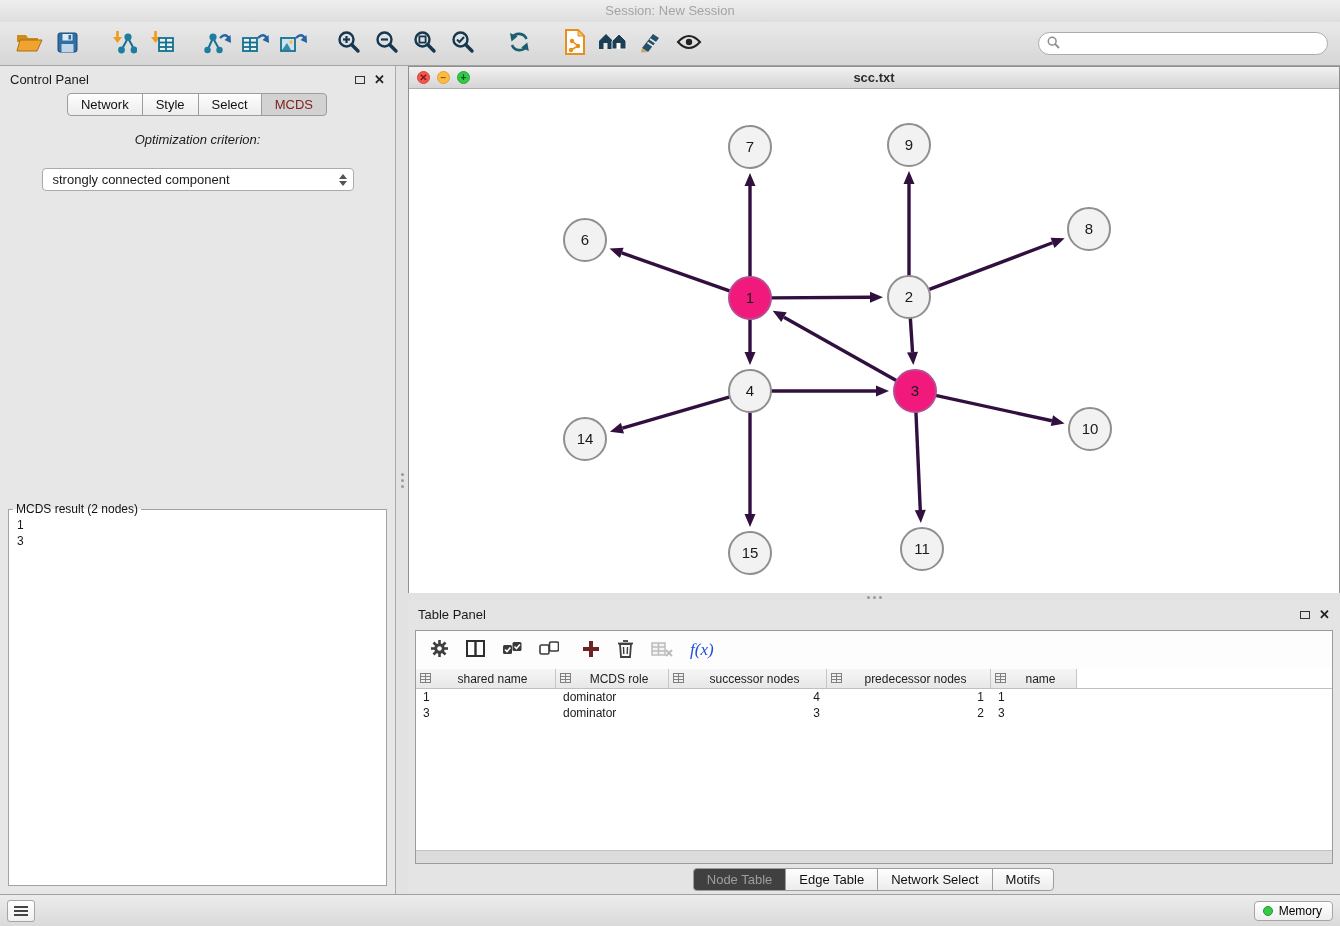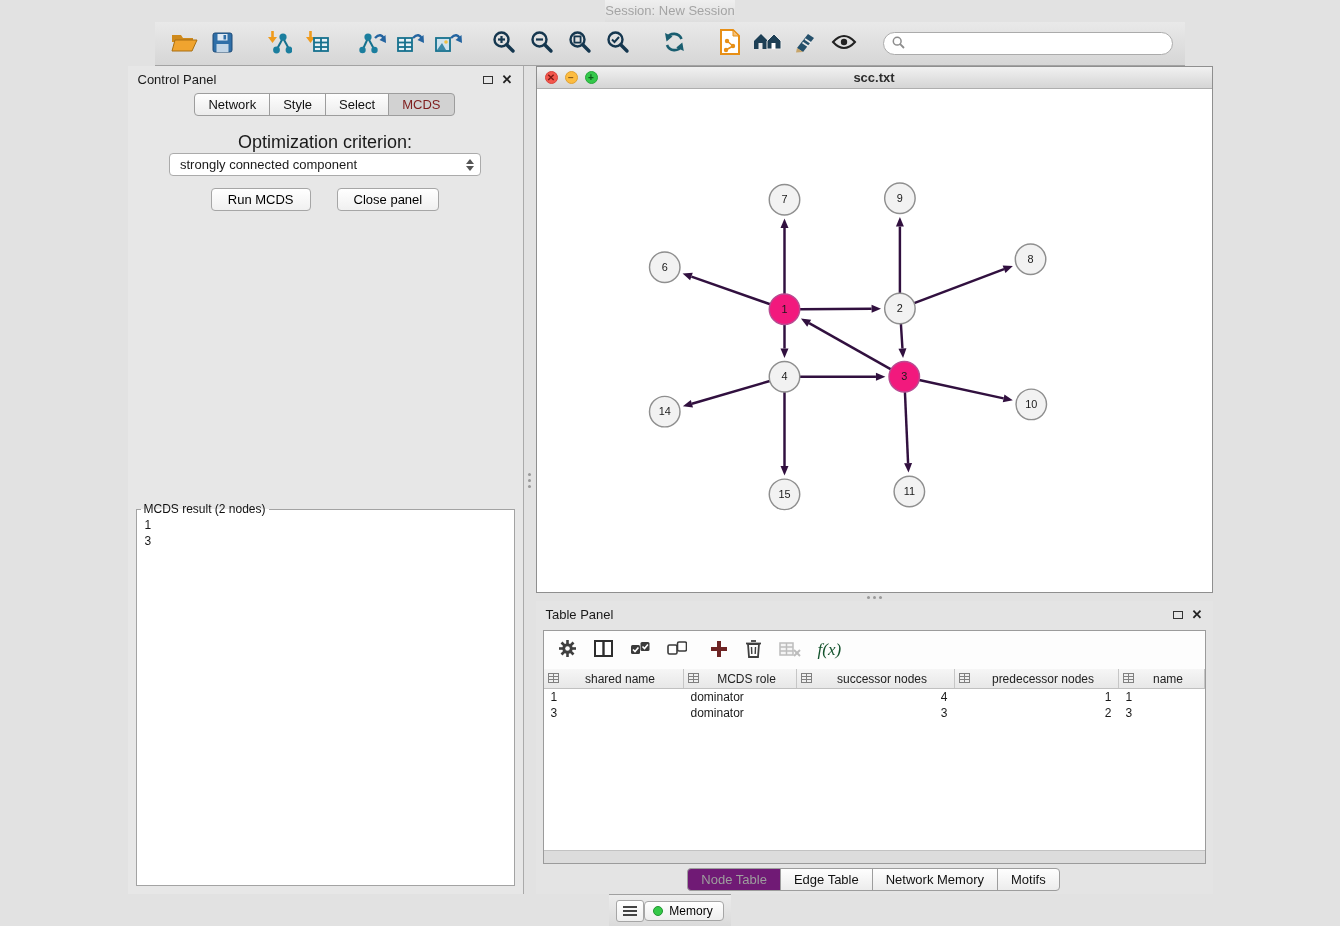--- a/index.html
+++ b/index.html
@@ -3,21 +3,21 @@
 <meta charset="utf-8">
 <style>
   * { box-sizing: border-box; }
   html,body { margin:0; padding:0; }
   body {
     width:1340px; height:926px; overflow:hidden;
     font-family:"Liberation Sans", sans-serif;
     background:#e2e2e2; font-size:13px; color:#1a1a1a;
     -webkit-font-smoothing:antialiased;
   }
-  .app { width:1340px; height:926px; display:flex; flex-direction:column;align-items:center; }
+  .app { width:1340px; height:926px; display:flex; flex-direction:column; }
 
   
   .titlebar {
     height:22px; flex:none; text-align:center; line-height:22px;
     background:linear-gradient(#efefef,#dedede);
     color:#a4a4a4; font-size:13px;
   }
 
   
   .toolbar {
@@ -54,21 +54,21 @@
   .close-ico { font-size:13px; font-weight:bold; color:#222; line-height:10px; }
   .cp-tabs { display:flex; justify-content:center; height:23px; flex:none; }
   .cp-tab {
     border:1px solid #9d9d9d; background:linear-gradient(#fefefe,#ececec);
     padding:2px 13px; font-size:13px; margin-left:-1px; line-height:17px; color:#111;
   }
   .cp-tab:first-child { border-radius:4px 0 0 4px; }
   .cp-tab:last-child { border-radius:0 4px 4px 0; }
   .cp-tab.active { background:#d2d2d2; color:#7f1d1d; }
   .cp-content { flex:1; display:flex; flex-direction:column; padding-top:16px; min-height:0; }
-  .opt-label { text-align:center; font-size:18px; margin-bottom:0; }
+  .opt-label { text-align:center; font-size:13px; margin-bottom:21px;font-style:italic; }
   .dropdown {
     width:312px; height:23px; margin:0 auto 12px auto; background:#fff;
     border:1px solid #ababab; border-radius:4px;
     display:flex; align-items:center; padding:0 6px 0 10px; font-size:13px;
   }
   .updown { margin-left:auto; display:flex; flex-direction:column; gap:2px; }
   .updown i { display:block; width:0; height:0; border-left:4px solid transparent; border-right:4px solid transparent; }
   .updown .up { border-bottom:5px solid #555; }
   .updown .dn { border-top:5px solid #555; }
   .btn-row { display:flex; justify-content:center; gap:26px; }
@@ -113,39 +113,39 @@
 
   
   .table-panel { flex:1; background:#e4e4e4; display:flex; flex-direction:column; min-height:0; }
   .table-box {
     margin:2px 7px 0 7px; flex:1; background:#fff; border:1px solid #9b9b9b;
     display:flex; flex-direction:column; min-height:0;
   }
   .table-toolbar { height:38px; flex:none; display:flex; align-items:center; gap:17px;
                    padding:0 14px; background:#fdfdfd; }
   .tt-btn { background:none; border:none; padding:0; display:flex; align-items:center; }
-  .fx { font-family:"Liberation Serif", serif; font-style:italic; font-size:17px; color:#14532d; }
+  .fx { font-family:"Liberation Serif", serif; font-style:italic; font-size:17px; color:#1d4ed8; }
   .grid-header { display:flex; height:20px; flex:none;
                  border-bottom:1px solid #c0c0c0; }
   .th { display:flex; align-items:center; padding:0 4px; gap:3px;
         background:linear-gradient(#f6f6f6,#e7e7e7); border-right:1px solid #c6c6c6;
         font-size:12px; color:#222; }
   .th .th-lab { flex:1; text-align:center; }
   .tr { display:flex; height:16px; align-items:center; }
   .td { font-size:12px; padding:0 7px; line-height:16px; }
   .grid-filler { flex:1; background:#fff; }
   .grid-bottom { height:13px; flex:none; background:#dcdcdc; border-top:1px solid #c2c2c2; }
   .table-tabs { height:30px; flex:none; display:flex; justify-content:center; align-items:center; }
   .tp-tab {
     border:1px solid #9d9d9d; background:linear-gradient(#fefefe,#ececec);
     padding:3px 13px; font-size:13px; margin-left:-1px; color:#111;
   }
   .tp-tab:first-child { border-radius:4px 0 0 4px; }
   .tp-tab:last-child { border-radius:0 4px 4px 0; }
-  .tp-tab.active { background:#701a75; color:#9e9e9e; }
+  .tp-tab.active { background:#404040; color:#9e9e9e; }
 
   
   .statusbar {
     height:32px; flex:none; display:flex; align-items:center; padding:12px 7px;
     background:linear-gradient(#ececec,#dadada); border-top:1px solid #a0a0a0;
   }
   .menu-btn {
     width:28px; height:22px; border:1px solid #a6a6a6; border-radius:3px;
     background:linear-gradient(#fff,#efefef); display:flex; align-items:center; justify-content:center;
   }
@@ -357,24 +357,20 @@
           <div class="cp-tab active">MCDS</div>
         </div>
       <div class="cp-content">
         <div class="opt-label">Optimization criterion:</div>
         <div class="dropdown">
           <span>strongly connected component</span>
           <span class="updown">
               <i class="up"></i>
               <i class="dn"></i>
             </span>
-        </div>
-        <div class="btn-row">
-          <button class="cp-btn">Run MCDS</button>
-          <button class="cp-btn">Close panel</button>
         </div>
         <fieldset class="result-box">
           <legend>MCDS result (2 nodes)</legend>
           <div id="result-lines">
               <div class="result-line">1</div>
               <div class="result-line">3</div>
             </div>
         </fieldset>
       </div>
     </div>
@@ -615,21 +611,21 @@
                 <div class="td" style="width: 164px; text-align: right;">2</div>
                 <div class="td" style="width: 86px; text-align: left;">3</div>
               </div>
             </div>
           <div class="grid-filler"></div>
           <div class="grid-bottom"></div>
         </div>
         <div class="table-tabs" id="table-tabs">
             <div class="tp-tab active">Node Table</div>
             <div class="tp-tab">Edge Table</div>
-            <div class="tp-tab">Network Memory</div>
+            <div class="tp-tab">Network Select</div>
             <div class="tp-tab">Motifs</div>
           </div>
       </div>
     </div>
   </div>
 
   <div class="statusbar">
     <button class="menu-btn">
       <span class="list-ico"></span>
     </button>

